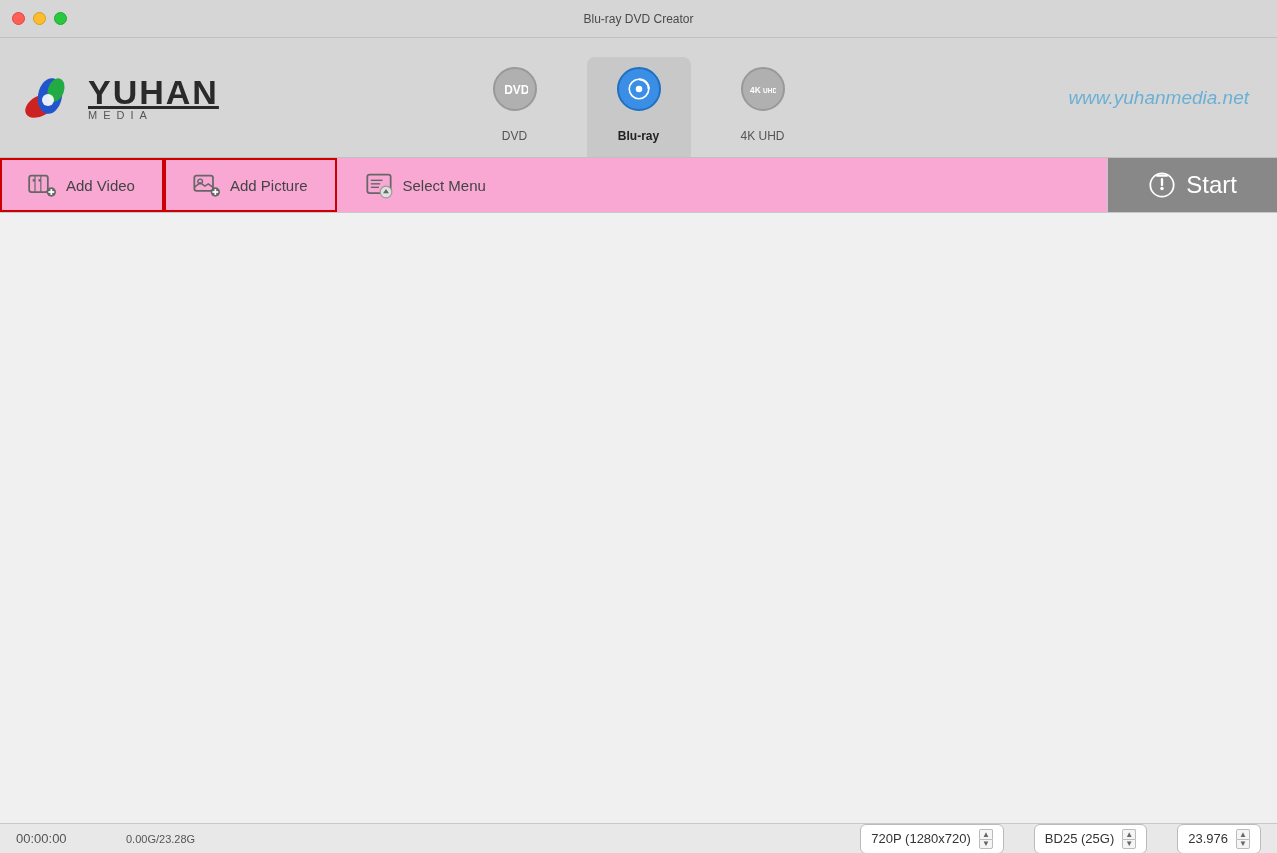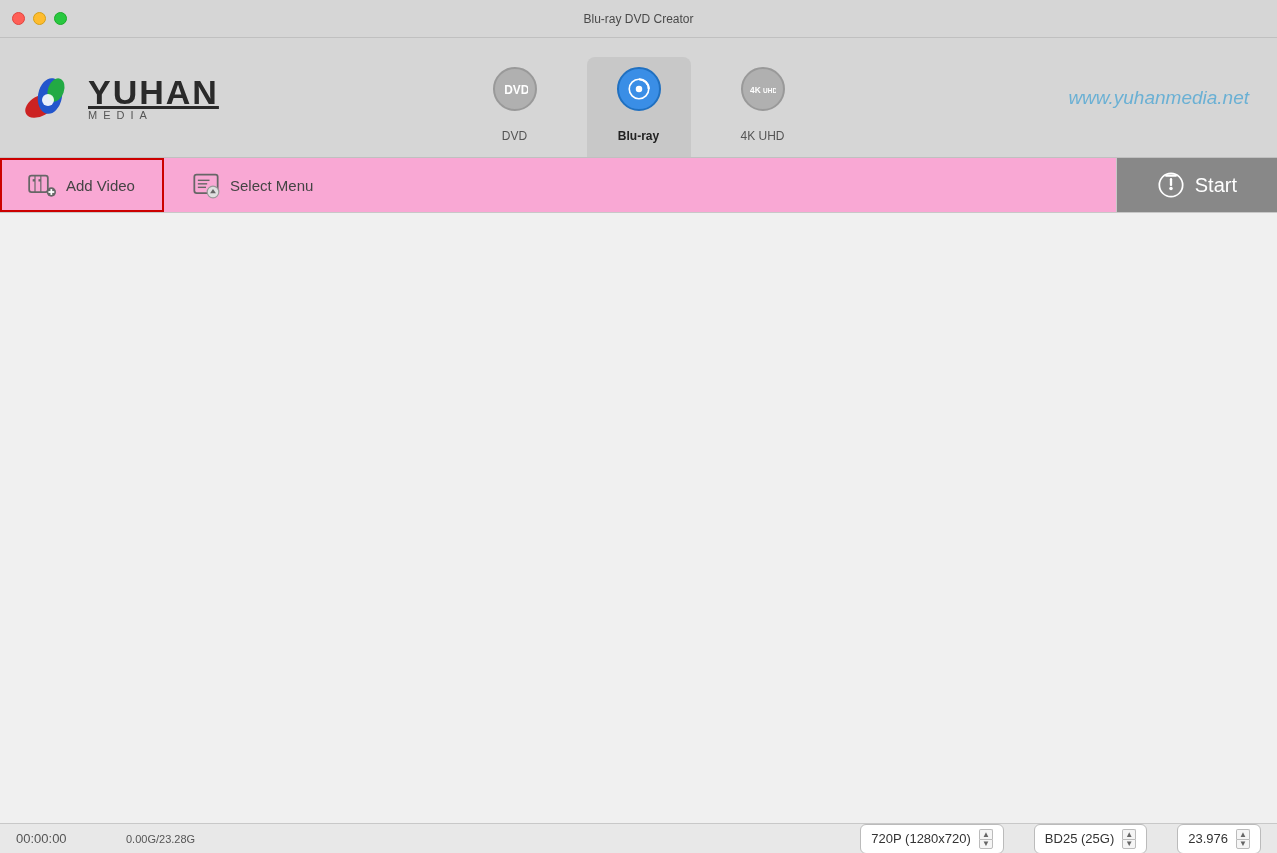--- a/index.html
+++ b/index.html
@@ -234,21 +234,21 @@
       margin-left: auto;
     }
 
     .start-btn svg {
       width: 28px;
       height: 28px;
       fill: white;
     }
 
     .start-label {
-      font-size: 20px;
+      font-size: 24px;
       color: white;
       font-weight: 500;
     }
 
     
     .main-content {
       flex: 1;
       background: #f0f0f0;
     }
 
@@ -398,20 +398,31 @@
       <line x1="11" y1="4" x2="11" y2="18" stroke="#666" stroke-width="1"></line>
       <rect x="4" y="7" width="2" height="2" fill="#666"></rect>
       <rect x="9" y="7" width="2" height="2" fill="#666"></rect>
       <circle cx="20" cy="18" r="4" fill="#666"></circle>
       <line x1="20" y1="15.5" x2="20" y2="20.5" stroke="white" stroke-width="1.5"></line>
       <line x1="17.5" y1="18" x2="22.5" y2="18" stroke="white" stroke-width="1.5"></line>
     </svg>
     <span class="toolbar-btn-label">Add Video</span>
   </div>
 
+  <div class="toolbar-btn highlighted">
+    <svg viewBox="0 0 24 24" xmlns="http://www.w3.org/2000/svg">
+      <rect x="2" y="4" width="16" height="13" rx="2" fill="none" stroke="#666" stroke-width="1.5"></rect>
+      <circle cx="7" cy="9" r="2" fill="none" stroke="#666" stroke-width="1.2"></circle>
+      <path d="M2 14 L7 10 L11 13 L14 11 L18 14" fill="none" stroke="#666" stroke-width="1.2"></path>
+      <circle cx="20" cy="18" r="4" fill="#666"></circle>
+      <line x1="20" y1="15.5" x2="20" y2="20.5" stroke="white" stroke-width="1.5"></line>
+      <line x1="17.5" y1="18" x2="22.5" y2="18" stroke="white" stroke-width="1.5"></line>
+    </svg>
+    <span class="toolbar-btn-label">Add Picture</span>
+  </div>
 
   <div class="select-menu-btn">
     <svg viewBox="0 0 24 24" xmlns="http://www.w3.org/2000/svg">
       <rect x="2" y="3" width="20" height="16" rx="2" fill="none" stroke="#666" stroke-width="1.5"></rect>
       <circle cx="18" cy="18" r="5" fill="#e0e0e0" stroke="#999" stroke-width="1"></circle>
       <path d="M18 15.5 L20.5 19 L15.5 19 Z" fill="#666"></path>
       <line x1="5" y1="8" x2="15" y2="8" stroke="#666" stroke-width="1.2"></line>
       <line x1="5" y1="11" x2="13" y2="11" stroke="#666" stroke-width="1.2"></line>
       <line x1="5" y1="14" x2="12" y2="14" stroke="#666" stroke-width="1.2"></line>
     </svg>

